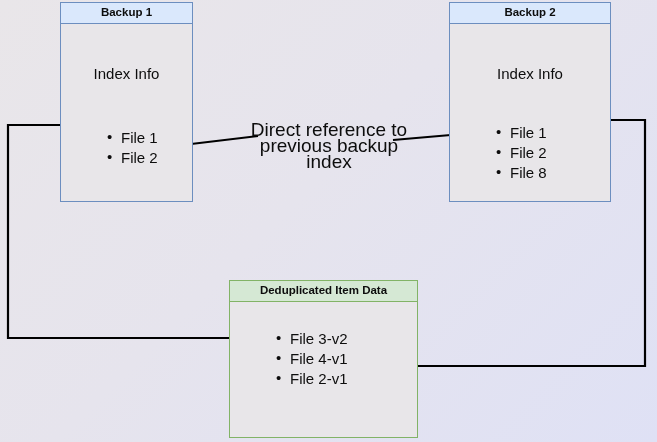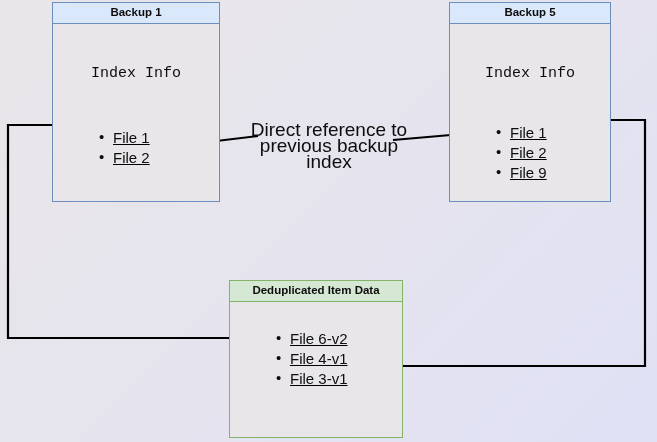--- a/index.html
+++ b/index.html
@@ -56,28 +56,26 @@
     position: relative;
     height: calc(100% - 21px);
   }
   .section-title {
     position: absolute;
     left: 0;
     right: 0;
     text-align: center;
     font-size: 15px;
     color: #0d0d0d;
-    font-family: Liberation Mono, monospace;
   }
   .file-list {
     position: absolute;
     margin: 0;
     padding: 0;
     list-style: none;
-    text-decoration: underline;
   }
   .file-list li {
     font-size: 15px;
     color: #0d0d0d;
     line-height: 20px;
     white-space: nowrap;
     padding-left: 14px;
     position: relative;
   }
   .file-list li::before {
@@ -111,50 +109,50 @@
 
     <path d="M 92 125 L 8 125 L 8 338 L 268 338" fill="none" stroke="#000000" stroke-width="2.2" marker-end="url(#arrow)"></path>
 
     <path d="M 581 120 L 645 120 L 645 366 L 378 366" fill="none" stroke="#000000" stroke-width="2.2" marker-end="url(#arrow)"></path>
 
     <path d="M 497 131 L 393 140" fill="none" stroke="#000000" stroke-width="2.2"></path>
 
     <path d="M 258 136 L 166 147" fill="none" stroke="#000000" stroke-width="2.2" marker-end="url(#arrow)"></path>
   </svg>
 
-  <div class="box box-blue" style="left:52px; top:2px; width:168px; height:200px;">
+  <div class="box box-blue" style="left:60px; top:2px; width:133px; height:200px;">
     <div class="box-header header-blue">Backup 1</div>
     <div class="box-body">
       <div class="section-title" style="top:41px;">Index Info</div>
       <ul class="file-list" style="left:46px; top:104px;">
         <li>File 1</li>
         <li>File 2</li>
       </ul>
     </div>
   </div>
 
   <div class="box box-blue" style="left:449px; top:2px; width:162px; height:200px;">
-    <div class="box-header header-blue">Backup 5</div>
+    <div class="box-header header-blue">Backup 2</div>
     <div class="box-body">
       <div class="section-title" style="top:41px;">Index Info</div>
       <ul class="file-list" style="left:46px; top:99px;">
         <li>File 1</li>
         <li>File 2</li>
-        <li>File 9</li>
+        <li>File 8</li>
       </ul>
     </div>
   </div>
 
-  <div class="box box-green" style="left:229px; top:280px; width:174px; height:158px;">
+  <div class="box box-green" style="left:229px; top:280px; width:189px; height:158px;">
     <div class="box-header header-green">Deduplicated Item Data</div>
     <div class="box-body">
       <ul class="file-list" style="left:46px; top:27px;">
-        <li>File 6-v2</li>
+        <li>File 3-v2</li>
         <li>File 4-v1</li>
-        <li>File 3-v1</li>
+        <li>File 2-v1</li>
       </ul>
     </div>
   </div>
 
   <div class="edge-label" style="left:249px; top:122px; width:160px;">Direct reference to
 previous backup index</div>
 
 </div>
 
 </body></html>

